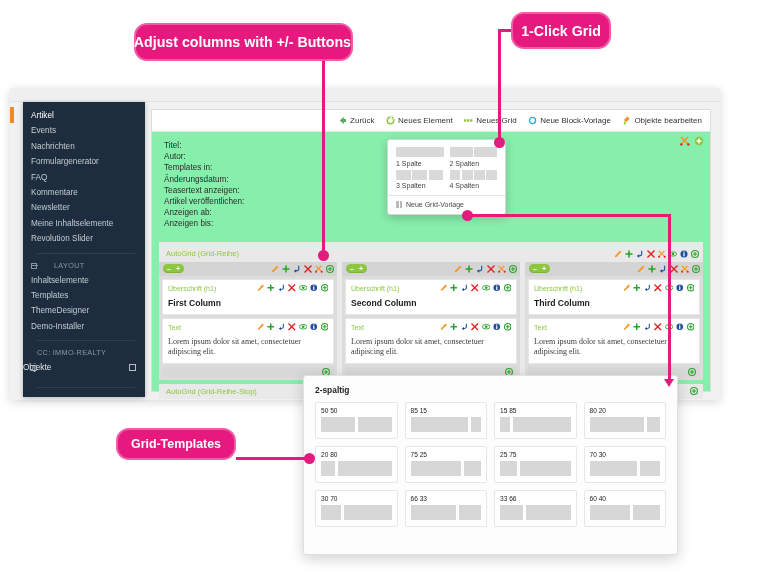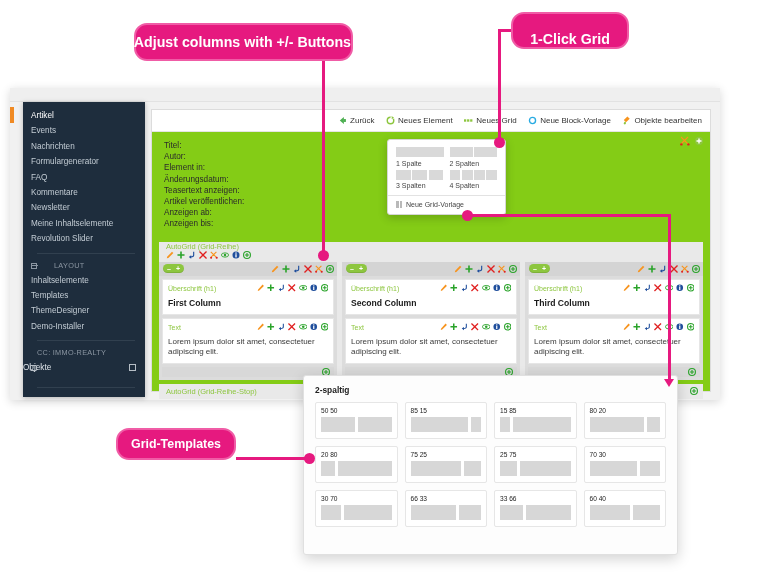--- a/index.html
+++ b/index.html
@@ -76,21 +76,21 @@
   }
   .side-foot {
     position: absolute; left: 14px; right: 10px; bottom: 9px;
     height: 1px; background: #31404f;
   }
 
   
   .content {
     position: absolute; left: 141px; top: 21px;
     width: 560px; height: 283px;
-    background: #84cc16; border: 1px solid #dcdcdc;
+    background: #86efac; border: 1px solid #dcdcdc;
   }
   .toolbar {
     height: 22px; border-bottom: 1px solid #e4e4e4;
     background: #fff;
     display: flex; align-items: center; justify-content: flex-end;
     padding-right: 8px; gap: 11px;
   }
   .tb-item { display: flex; align-items: center; gap: 3.5px;
              font-size: 8px; color: #333; white-space: nowrap; }
   .tb-ico { width: 9px; height: 9px; display: block; }
@@ -100,21 +100,21 @@
 
   .panel-tools {
     position: absolute; right: 6px; top: 26px;
     display: flex; gap: 4px; align-items: center;
   }
 
   
   .gridblock { margin: 0 7px 0 7px; }
   .grid-head {
     background: #e9e9e9; height: 16px;
-    display: flex; align-items: flex-start; padding: 0 4px 0 7px; flex-direction: column;
+    display: flex; align-items: flex-end; padding: 0 4px 0 7px;
   }
   .grid-head .lbl { color: #8dc63f; font-size: 7.5px; flex: 1; }
   .icon-row { display: flex; gap: 3px; align-items: center; }
 
   .cols { display: flex; gap: 5px; padding: 4px 0 0 0; background:#e9e9e9; }
   .col { flex: 1; background: #dcdcdc; padding: 0 0 3px 0; }
   .col-bar {
     height: 14px; display: flex; align-items: center;
     padding: 0 3px 0 4px; background: #d4d4d4;
   }
@@ -130,21 +130,21 @@
   }
   .card {
     background: #fff; margin: 3px 3px 0 3px;
     border: 1px solid #e6e6e6; padding: 3px 5px 5px 5px;
   }
   .card-head { display: flex; align-items: center; height: 11px; }
   .card-head .ct { color: #8dc63f; font-size: 7px; flex: 1; }
   .card-title { font-size: 8.6px; font-weight: bold; color: #1a1a1a;
                 margin-top: 4px; line-height: 11px; }
   .card-body { font-size: 8px; color: #3a3a3a; line-height: 10.5px;
-               margin-top: 4px; }
+               margin-top: 4px; font-family: Liberation Serif, serif; }
   .col-foot {
     height: 10px; margin: 3px 3px 0 3px; background: #d8d8d8;
     display: flex; align-items: center; justify-content: flex-end;
     padding-right: 4px;
   }
   .grid-foot {
     background: #e9e9e9; height: 15px; margin-top: 4px;
     display: flex; align-items: center; padding: 0 5px 0 7px;
   }
   .grid-foot .lbl { color: #8dc63f; font-size: 7.5px; flex: 1; }
@@ -192,21 +192,21 @@
   
   .callout {
     position: absolute; z-index: 50;
     background: #e6197f; border: 2.5px solid #f05ca6;
     border-radius: 13px;
     color: #fff; font-weight: bold;
     display: flex; align-items: center; justify-content: center;
     white-space: nowrap;
   }
   #callout-adjust { left: 134px; top: 23px; width: 219px; height: 38px; font-size: 14.2px; justify-content: flex-end; }
-  #callout-click  { left: 511px; top: 12px; width: 118px; height: 37px; font-size: 14.2px; align-items: flex-end; }
+  #callout-click  { left: 511px; top: 12px; width: 100px; height: 37px; font-size: 14.2px; }
   #callout-tpl    { left: 116px; top: 428px; width: 120px; height: 32px; font-size: 12.4px; }
 
   .pline { position: absolute; background: #e6197f; z-index: 40; }
   .pdot {
     position: absolute; width: 11px; height: 11px; border-radius: 50%;
     background: #e6197f; z-index: 41;
   }
   .parrow {
     position: absolute; width: 0; height: 0; z-index: 41;
     border-left: 5.5px solid transparent; border-right: 5.5px solid transparent;
@@ -293,21 +293,21 @@
             <path d="M6 0.6 L8.6 3 L4.4 7 L2 4.4 Z" fill="#f7941e"></path>
             <path d="M3.4 6 C2 7 1.4 8.4 2.4 9.2 C3.6 9.8 4.6 8.6 4.4 7.1 Z" fill="#8dc63f"></path>
           </svg>
           <span>Objekte bearbeiten</span>
         </div>
       </div>
 
       <div class="meta">
         <div class="meta-row">Titel:</div>
         <div class="meta-row">Autor:</div>
-        <div class="meta-row">Element in:</div>
+        <div class="meta-row">Templates in:</div>
         <div class="meta-row">Änderungsdatum:</div>
         <div class="meta-row">Teasertext anzeigen:</div>
         <div class="meta-row">Artikel veröffentlichen:</div>
         <div class="meta-row">Anzeigen ab:</div>
         <div class="meta-row">Anzeigen bis:</div>
       </div>
 
       <div class="panel-tools">
         <svg width="10" height="10" viewBox="0 0 10 10">
           <path d="M1 1 L8 8 M8 1 L1 8" stroke="#f7941e" stroke-width="1.2" fill="none"></path>

